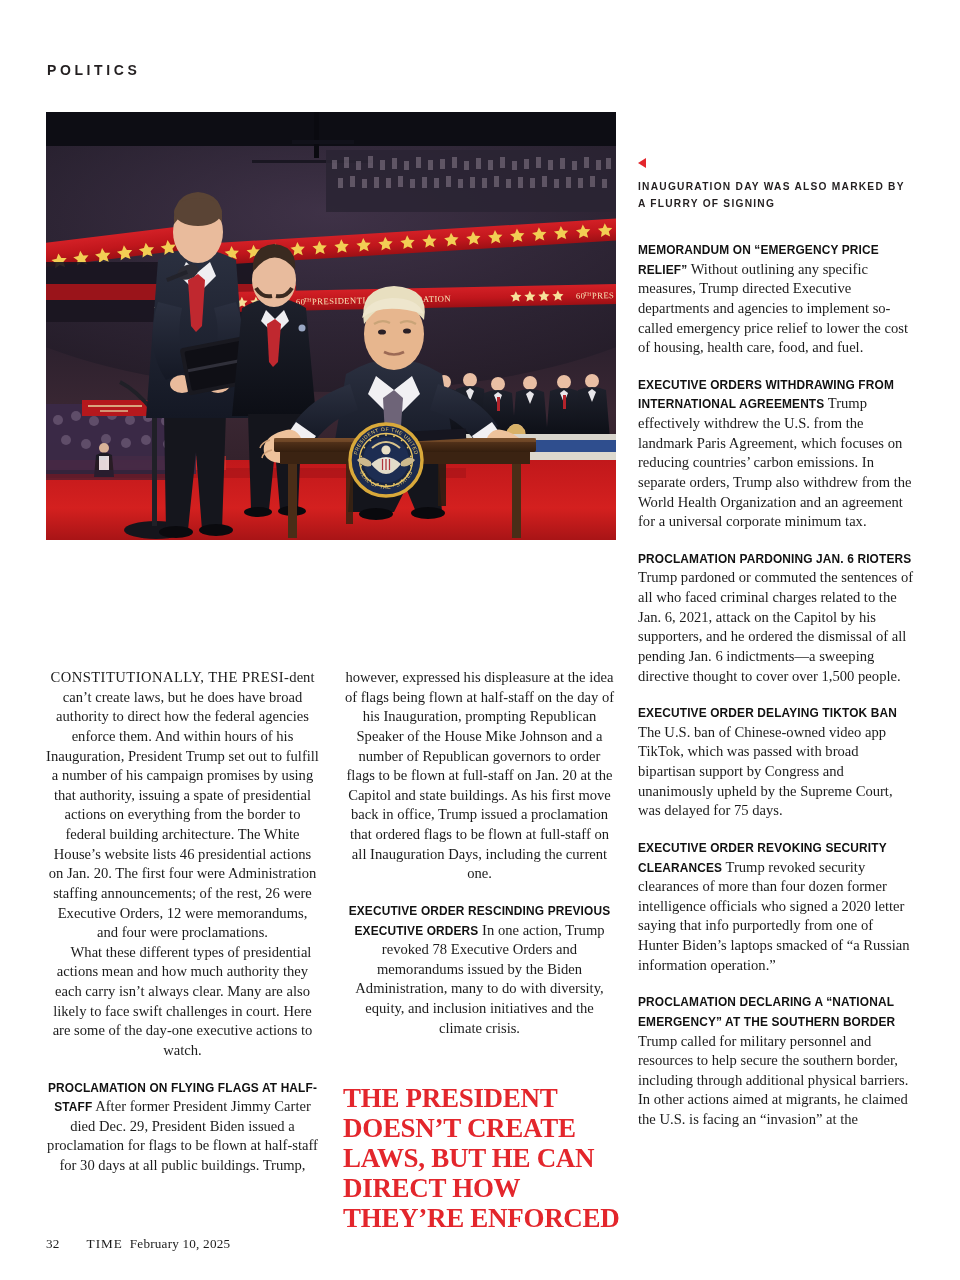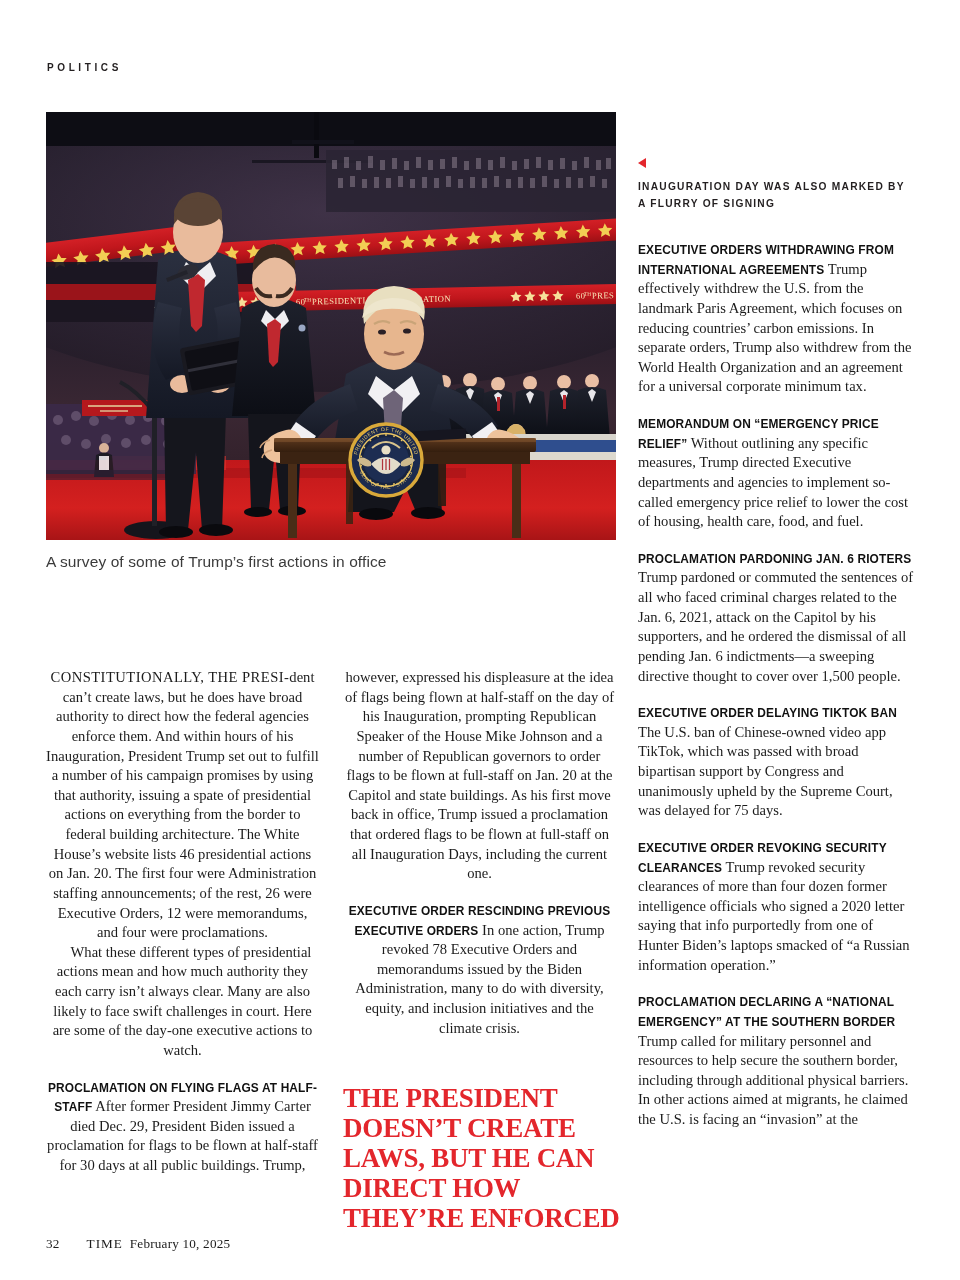--- a/index.html
+++ b/index.html
@@ -15,21 +15,21 @@
   }
 
   .page { position: relative; width: 960px; height: 1280px; }
 
   
   .kicker {
     position: absolute;
     left: 47px; top: 62px;
     font-family: "Liberation Sans", sans-serif;
     font-weight: bold;
-    font-size: 10px;
+    font-size: 14px;
     letter-spacing: 3.6px;
     color: #231f20;
   }
 
   
   .main-col { position: absolute; left: 46px; top: 112px; width: 570px; }
 
   
   .photo {
     position: relative;
@@ -555,43 +555,42 @@
             <text font-family="'Liberation Sans', sans-serif" font-size="5.1" fill="#f0cd6a" letter-spacing="0.5">
               <textPath href="#sealBot" startOffset="50%" text-anchor="middle">SEAL OF THE  ·  STATES</textPath>
             </text>
           </g>
 
           <rect x="0" y="0" width="570" height="428" fill="none"></rect>
         </g>
       </svg>
     </div>
 
-    <div class="subhead">A survey of some of Trump’s first actions in office</div>
   </div>
 
   <div class="body-cols">
     <div class="bcol c1">
       <p><span class="lead-caps">CONSTITUTIONALLY, THE PRESI-</span><span>dent can’t create laws, but he does have broad authority to direct how the federal agencies enforce them. And within hours of his Inauguration, President Trump set out to fulfill a number of his campaign promises by using that authority, issuing a spate of presidential actions on everything from the border to federal building architecture. The White House’s website lists 46 presidential actions on Jan. 20. The first four were Administration staffing announcements; of the rest, 26 were Executive Orders, 12 were memorandums, and four were proclamations.</span></p>
       <p>What these different types of presidential actions mean and how much authority they each carry isn’t always clear. Many are also likely to face swift challenges in court. Here are some of the day-one executive actions to watch.</p>
       <p class="entry"><span class="runin">PROCLAMATION ON FLYING FLAGS AT HALF-STAFF</span> <span>After former President Jimmy Carter died Dec. 29, President Biden issued a proclamation for flags to be flown at half-staff for 30 days at all public buildings. Trump,</span></p>
     </div>
     <div class="bcol c2">
       <p>however, expressed his displeasure at the idea of flags being flown at half-staff on the day of his Inauguration, prompting Republican Speaker of the House Mike Johnson and a number of Republican governors to order flags to be flown at full-staff on Jan. 20 at the Capitol and state buildings. As his first move back in office, Trump issued a proclamation that ordered flags to be flown at full-staff on all Inauguration Days, including the current one.</p>
       <p class="entry"><span class="runin">EXECUTIVE ORDER RESCINDING PREVIOUS EXECUTIVE ORDERS</span> <span>In one action, Trump revoked 78 Executive Orders and memorandums issued by the Biden Administration, many to do with diversity, equity, and inclusion initiatives and the climate crisis.</span></p>
     </div>
   </div>
 
   <div class="pullquote">THE PRESIDENT DOESN’T CREATE LAWS, BUT HE CAN DIRECT HOW THEY’RE ENFORCED</div>
 
   <div class="rail">
     <div class="rail-marker"></div>
     <div class="rail-caption">INAUGURATION DAY WAS ALSO MARKED BY A FLURRY OF SIGNING</div>
     <div class="rail-list">
+      <div class="rail-item"><span class="runin">MEMORANDUM ON “EMERGENCY PRICE RELIEF”</span> <span>Without outlining any specific measures, Trump directed Executive departments and agencies to implement so-called emergency price relief to lower the cost of housing, health care, food, and fuel.</span></div>
       <div class="rail-item"><span class="runin">EXECUTIVE ORDERS WITHDRAWING FROM INTERNATIONAL AGREEMENTS</span> <span>Trump effectively withdrew the U.S. from the landmark Paris Agreement, which focuses on reducing countries’ carbon emissions. In separate orders, Trump also withdrew from the World Health Organization and an agreement for a universal corporate minimum tax.</span></div>
-      <div class="rail-item"><span class="runin">MEMORANDUM ON “EMERGENCY PRICE RELIEF”</span> <span>Without outlining any specific measures, Trump directed Executive departments and agencies to implement so-called emergency price relief to lower the cost of housing, health care, food, and fuel.</span></div>
       <div class="rail-item"><span class="runin">PROCLAMATION PARDONING JAN. 6 RIOTERS</span> <span>Trump pardoned or commuted the sentences of all who faced criminal charges related to the Jan. 6, 2021, attack on the Capitol by his supporters, and he ordered the dismissal of all pending Jan. 6 indictments—a sweeping directive thought to cover over 1,500 people.</span></div>
       <div class="rail-item"><span class="runin">EXECUTIVE ORDER DELAYING TIKTOK BAN</span> <span>The U.S. ban of Chinese-owned video app TikTok, which was passed with broad bipartisan support by Congress and unanimously upheld by the Supreme Court, was delayed for 75 days.</span></div>
       <div class="rail-item"><span class="runin">EXECUTIVE ORDER REVOKING SECURITY CLEARANCES</span> <span>Trump revoked security clearances of more than four dozen former intelligence officials who signed a 2020 letter saying that info purportedly from one of Hunter Biden’s laptops smacked of “a Russian information operation.”</span></div>
       <div class="rail-item"><span class="runin">PROCLAMATION DECLARING A “NATIONAL EMERGENCY” AT THE SOUTHERN BORDER</span> <span>Trump called for military personnel and resources to help secure the southern border, including through additional physical barriers. In other actions aimed at migrants, he claimed the U.S. is facing an “invasion” at the</span></div>
     </div>
   </div>
 
   <div class="footer">
     <span class="fnum">32</span><span class="fmag">TIME</span><span>February 10, 2025</span>
   </div>

